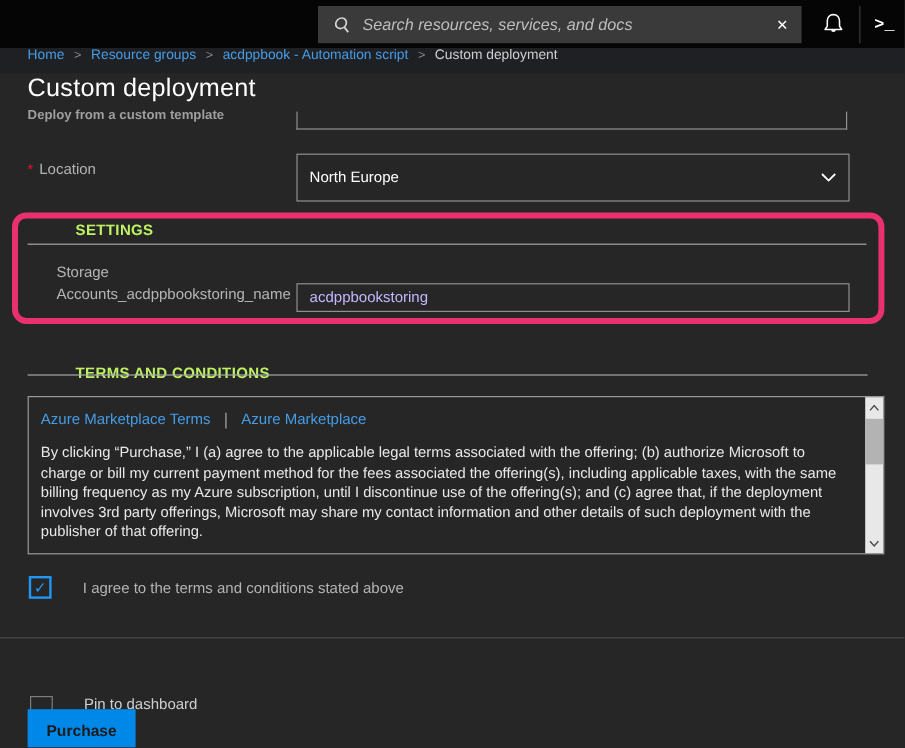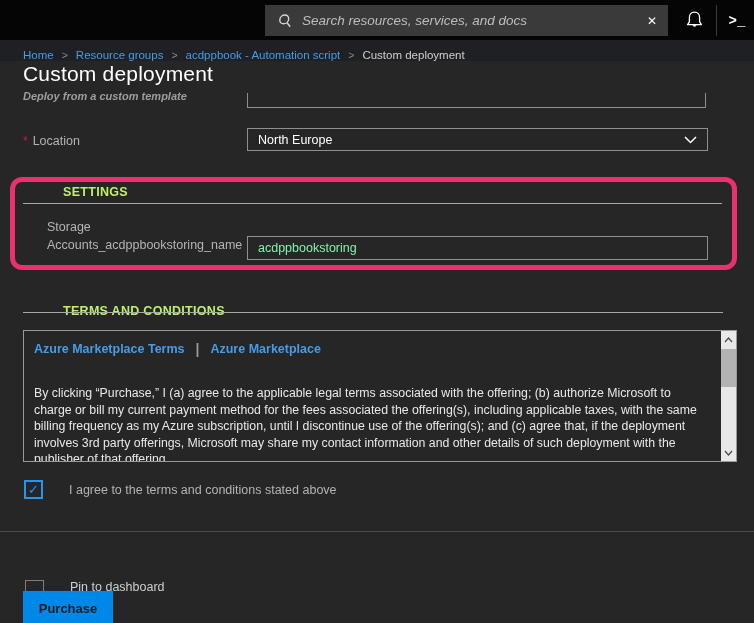--- a/index.html
+++ b/index.html
@@ -19,66 +19,66 @@
              color:#ffffff;font-size:12px;cursor:pointer;}
   .bell-btn{position:absolute;left:679px;top:6px;width:30px;height:29px;display:flex;
             align-items:center;justify-content:center;}
   .topbar-sep{position:absolute;left:716px;top:5px;width:1px;height:31px;background:#3c3c3c;}
   .shell-btn{position:absolute;left:722px;top:6px;width:30px;height:29px;display:flex;
              align-items:center;justify-content:center;color:#fff;font-size:14px;
              font-weight:700;letter-spacing:0px;font-family:"Liberation Mono",monospace;}
 
   
   .breadcrumb{position:absolute;top:40px;left:0;width:754px;height:21px;background:#1f2023;
-              display:flex;align-items:flex-end;padding-left:23px;box-sizing:border-box;
+              display:flex;align-items:flex-start;padding-left:23px;box-sizing:border-box;
               font-size:11.5px;}
   .crumb-link{color:#459ce7;cursor:pointer;}
   .crumb-sep{color:#8a8a8a;margin:0 8px;font-size:10.5px;}
   .crumb-current{color:#cfcfcf;}
 
   
   .page-title{position:absolute;left:23px;top:62px;font-size:21px;font-weight:300;
               color:#ffffff;letter-spacing:.2px;}
-  .page-subtitle{position:absolute;left:23px;top:90px;font-size:11px;font-weight:700;color:#9e9e9e;font-style:italic;}
+  .page-subtitle{position:absolute;left:23px;top:90px;font-size:11px;font-weight:700;color:#9e9e9e;}
 
   
   .clipped-field{position:absolute;left:247px;top:93px;width:459px;height:15px;
                  border:1px solid #8f8f8f;border-top:none;box-sizing:border-box;overflow:hidden;}
   .field-label{position:absolute;left:23px;top:134px;font-size:12.5px;color:#b3b3b3;}
   .req-star{color:#e81123;margin-right:5px;font-size:12px;}
-  .select-field{position:absolute;left:247px;top:128px;width:461px;height:23px;
+  .select-field{position:absolute;left:247px;top:128px;width:461px;height:40px;
                 border:1px solid #8f8f8f;box-sizing:border-box;display:flex;align-items:center;
                 justify-content:space-between;padding:0 10px;color:#ffffff;font-size:12.5px;
                 cursor:pointer;background:#262626;}
 
   
   .highlight-box{position:absolute;left:10px;top:177px;width:727px;height:93px;
                  border:5px solid #e8316e;border-radius:12px;box-sizing:border-box;
                  pointer-events:none;}
   .section-title{position:absolute;left:23px;font-size:12.5px;font-weight:700;color:#bef264;
                  letter-spacing:.3px;margin-left:40px;}
   .settings-title{top:185px;}
   .divider{position:absolute;left:23px;height:1px;background:#a8a8a8;}
   .settings-divider{top:203px;width:699px;}
   .storage-label{position:absolute;left:23px;top:218px;font-size:12.5px;color:#b5b5b5;line-height:18px;margin-left:24px;}
   .text-field{position:absolute;left:247px;top:236px;width:461px;height:24px;
-              border:1px solid #8f8f8f;box-sizing:border-box;background:#262626;color:#86efac;
+              border:1px solid #8f8f8f;box-sizing:border-box;background:#262626;color:#c4b5fd;
               font-size:12.5px;padding:0 10px;outline:none;
               font-family:"Liberation Sans","DejaVu Sans",sans-serif;}
 
   
   .terms-title{top:304px;}
   .terms-divider{top:312px;width:700px;}
   .terms-box{position:absolute;left:23px;top:330px;width:714px;height:132px;
              border:1px solid #9a9a9a;box-sizing:border-box;background:#262626;}
   .terms-content{position:absolute;left:0;top:0;right:16px;bottom:0;padding:10px 10px 0 10px;overflow:hidden;}
-  .terms-links{display:flex;align-items:center;font-size:12.5px;font-weight:bold;}
+  .terms-links{display:flex;align-items:center;font-size:12.5px;}
   .terms-link{color:#459ce7;cursor:pointer;}
   .link-sep{color:#9a9a9a;margin:0 11px;font-size:14px;}
-  .terms-text{margin-top:28px;color:#e8e8e8;font-size:12.3px;line-height:16.5px;}
+  .terms-text{margin-top:12px;color:#e8e8e8;font-size:12.3px;line-height:16.5px;}
 
   .scrollbar{position:absolute;top:0;right:0;width:15px;height:130px;background:#e8e8e8;}
   .scroll-arrow{position:absolute;left:0;width:15px;height:15px;display:flex;align-items:center;
                 justify-content:center;cursor:pointer;}
   .scroll-up{top:1px;}
   .scroll-down{bottom:1px;}
   .scroll-thumb{position:absolute;left:0;top:18px;width:15px;height:38px;background:#b3b3b3;cursor:grab;}
 
   
   .agree-row{position:absolute;left:24px;top:480px;display:flex;align-items:center;}

